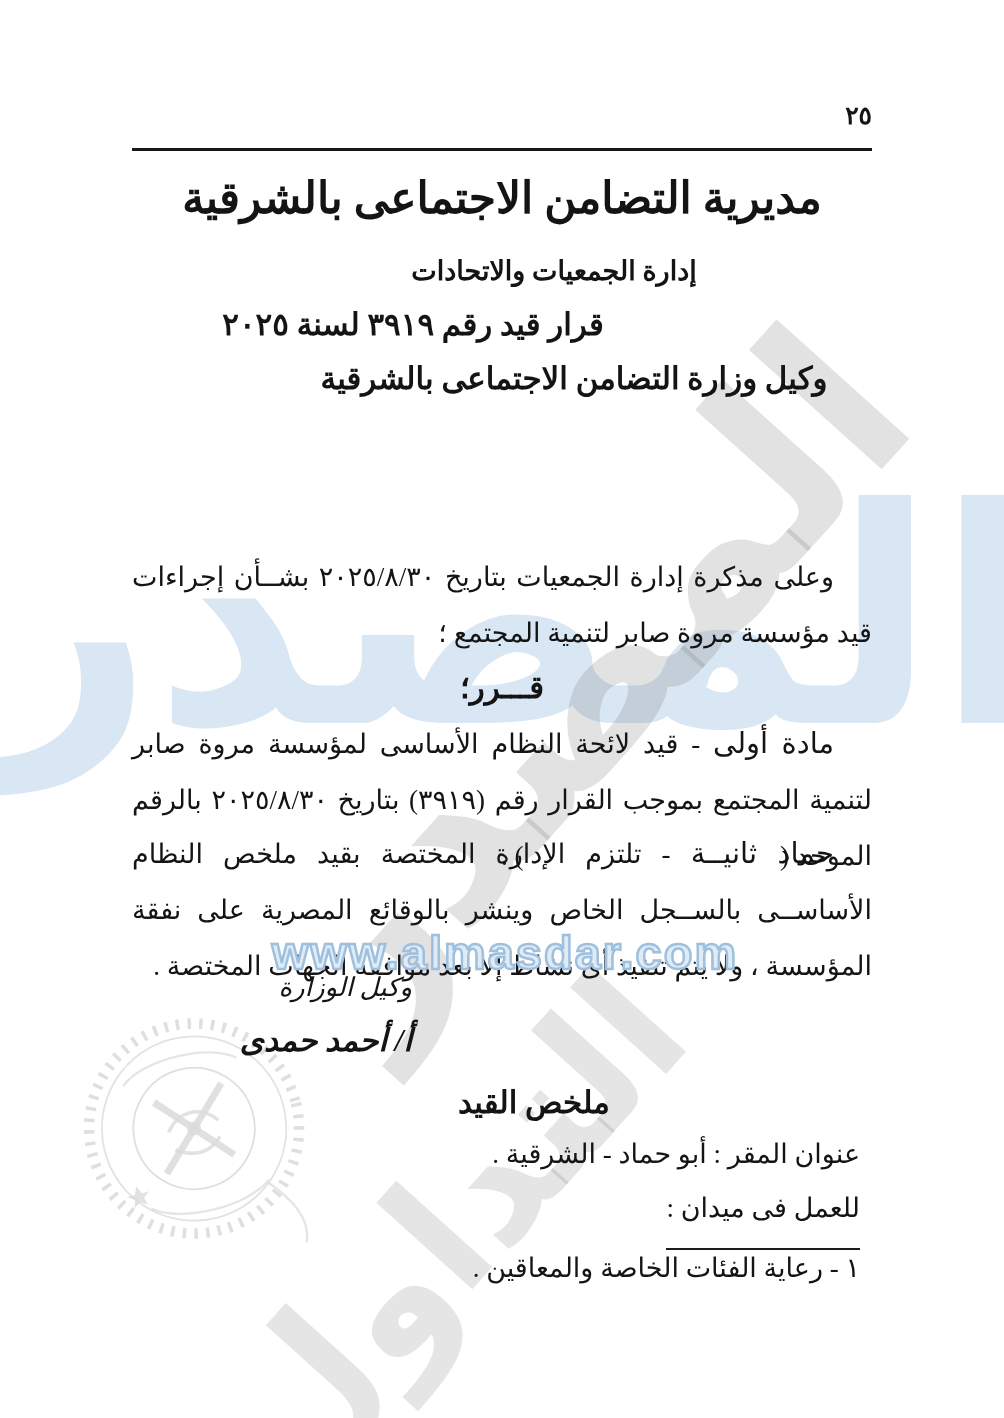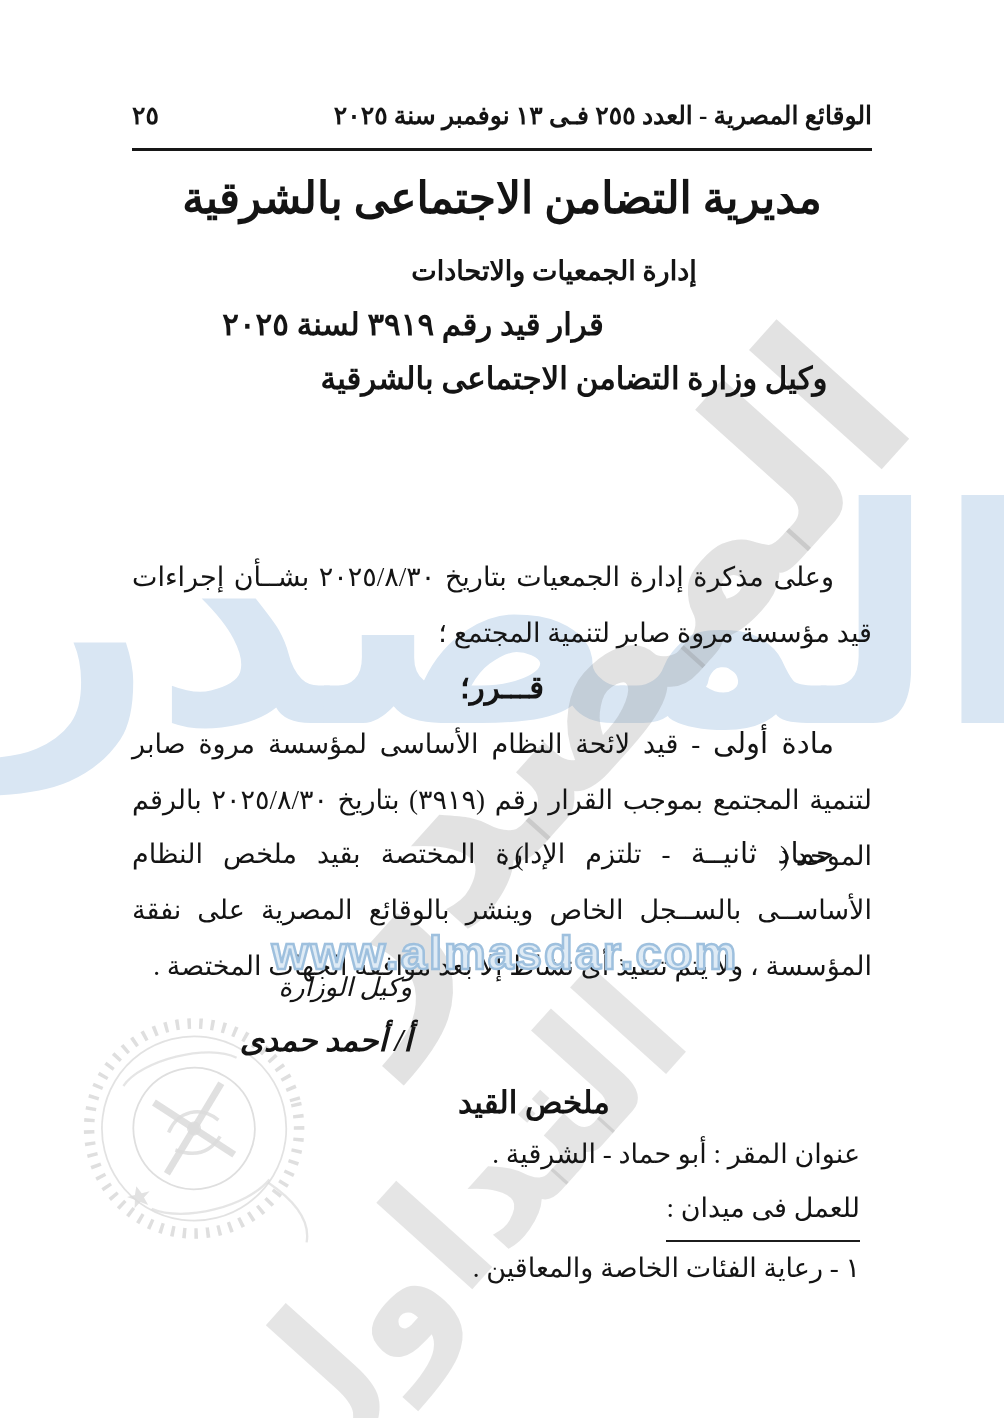--- a/index.html
+++ b/index.html
@@ -85,21 +85,21 @@
   .sig-title{top:972px;font-size:26px;}
   .sig-name{top:1022px;font-size:31px;font-weight:bold;}
   .sum-head{top:1084px;font-size:31px;transform:translateX(32px);}
   .line-r{
     position:absolute;right:144px;left:132px;
     font-size:27px;text-align:right;
   }
   .addr{top:1138px;}
   .field-head{top:1192px;}
   .field-head .u{
-    display:inline-block;border-bottom:2.5px solid #1c1c1c;padding-bottom:16px;
+    display:inline-block;border-bottom:2.5px solid #1c1c1c;padding-bottom:24px;
   }
   .field-item{top:1252px;}
 </style>
 </head>
 <body>
 
 <div id="page">
 
   <div class="wm wm-blue">المصدر</div>
   <div class="wm wm-diag-upper">المصدر</div>
@@ -127,21 +127,20 @@
         <path d="M50 60 C 70 42, 130 42, 150 60"></path>
         <path d="M48 168 C 72 186, 128 186, 152 168"></path>
         <path d="M150 170 C 168 190, 178 210, 170 228"></path>
       </g>
     </g>
   </svg>
 
   <div class="content">
 
     <div class="hdr">
-      <span>الوقائع المصرية - العدد ٢٥٥ فـى ١٣ نوفمبر سنة ٢٠٢٥</span>
       <span>٢٥</span>
     </div>
     <div class="rule"></div>
 
     <div class="t-center title-main">مديرية التضامن الاجتماعى بالشرقية</div>
     <div class="t-center title-dept">إدارة الجمعيات والاتحادات</div>
     <div class="t-center title-decree">قرار قيد رقم ٣٩١٩ لسنة ٢٠٢٥</div>
     <div class="t-center title-official">وكيل وزارة التضامن الاجتماعى بالشرقية</div>
 
     <p class="para p2">وعلى مذكرة إدارة الجمعيات بتاريخ ٢٠٢٥/٨/٣٠ بشــأن إجراءات قيد مؤسسة مروة صابر لتنمية المجتمع ؛</p>

